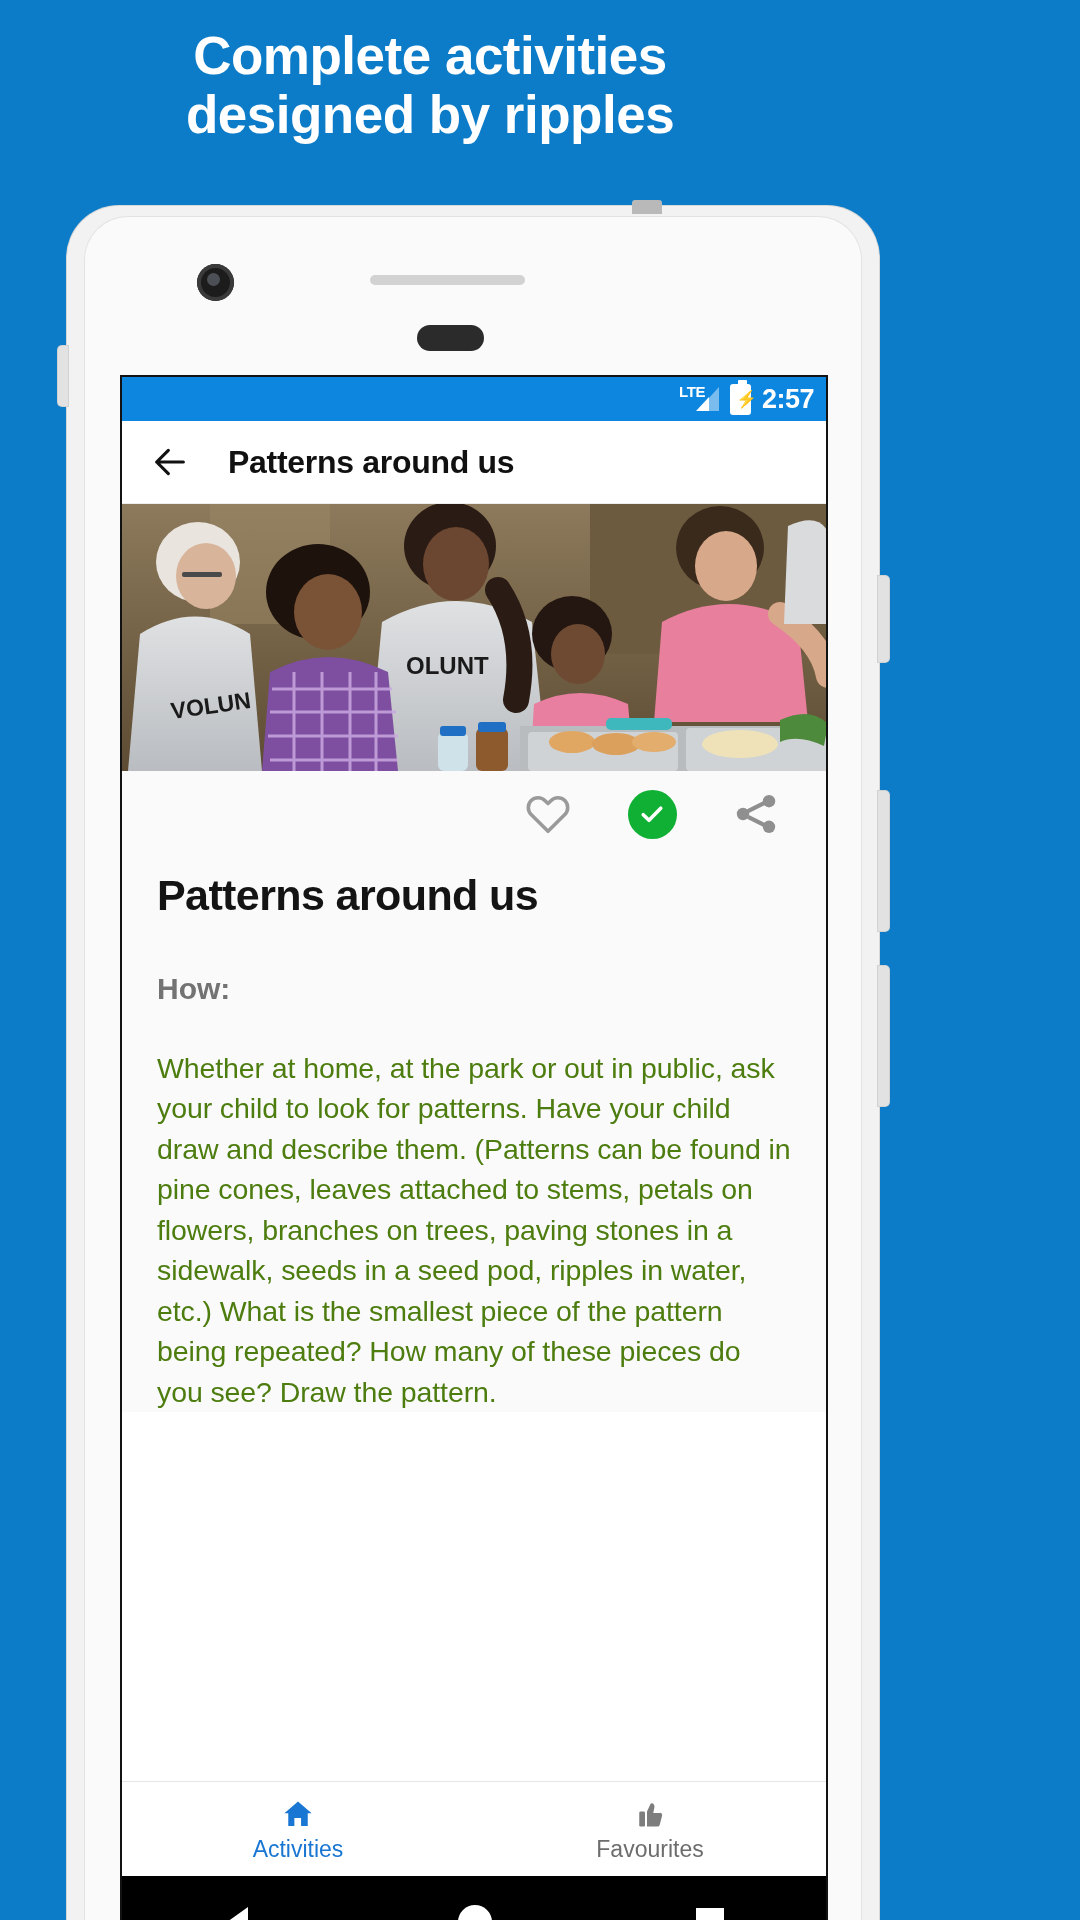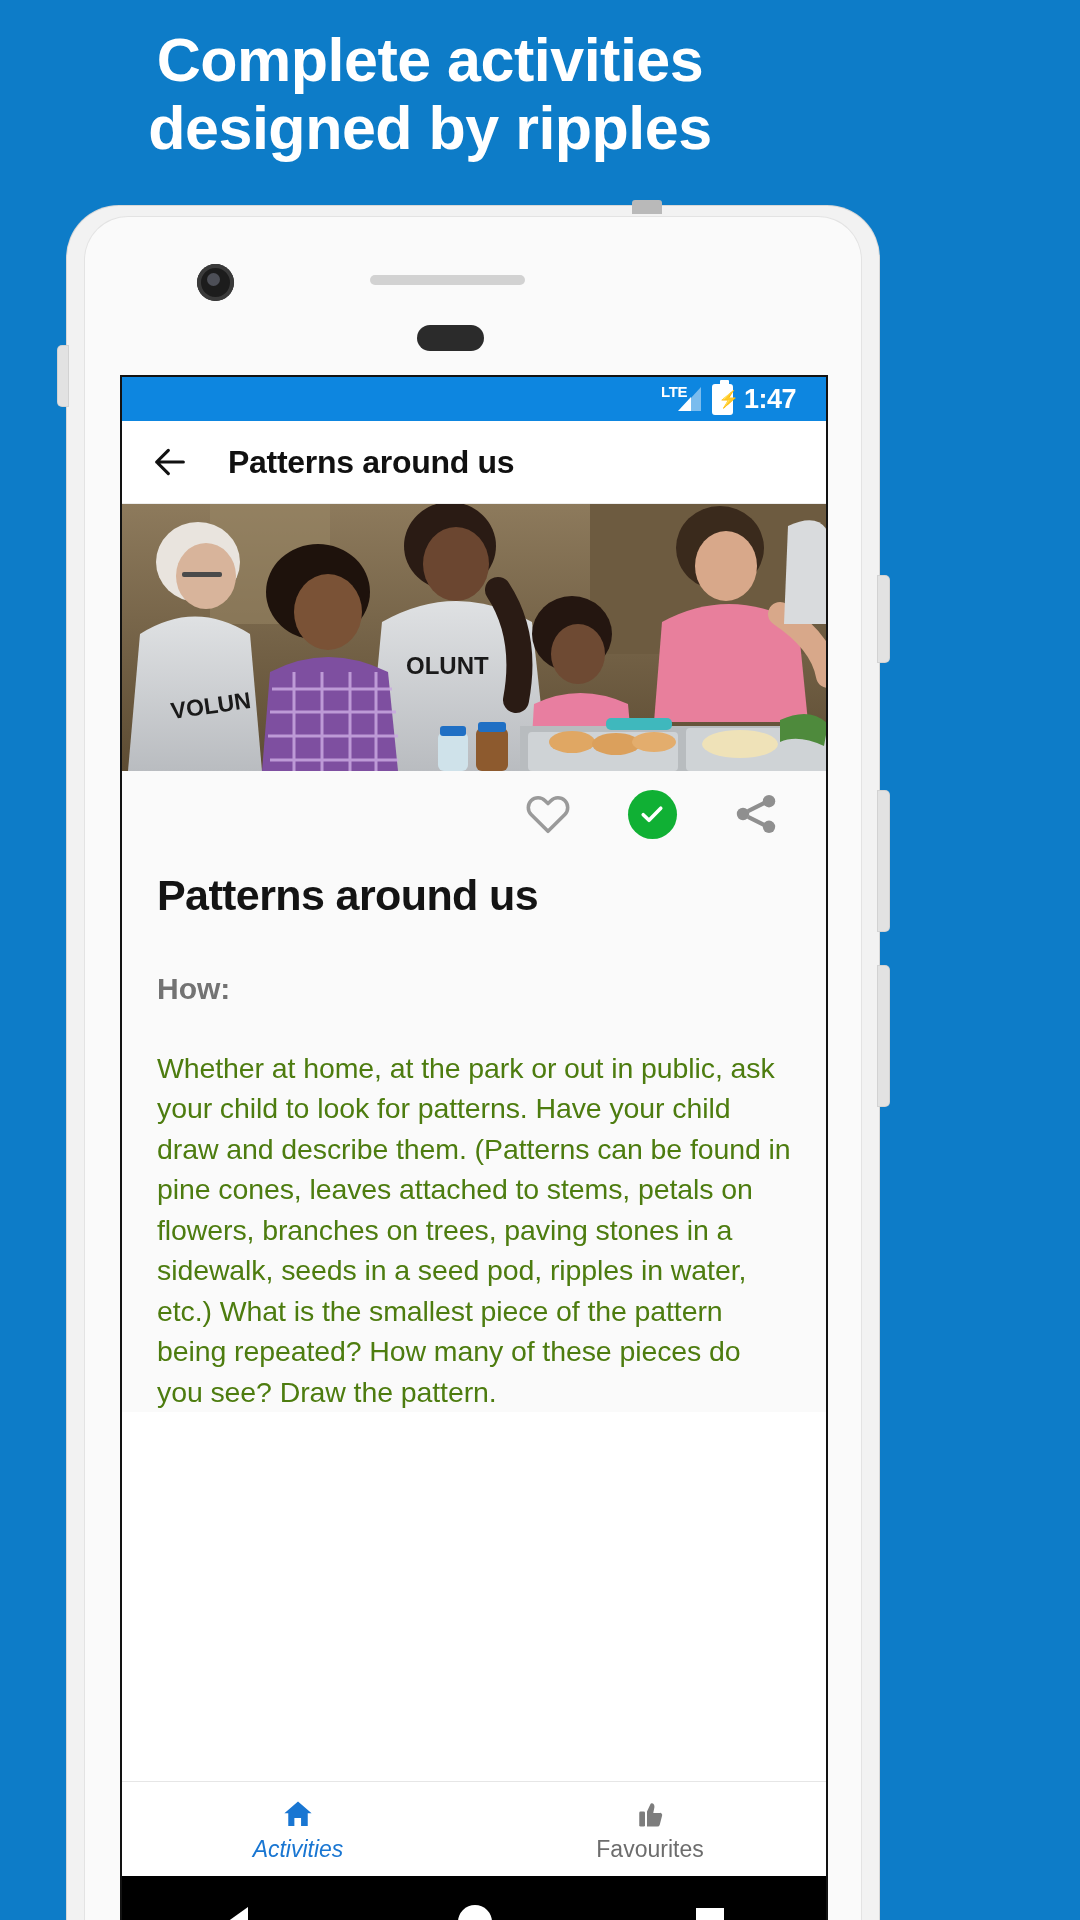--- a/index.html
+++ b/index.html
@@ -10,21 +10,21 @@
     overflow:hidden;
     position:relative;
   }
 
   
   .headline {
     position:absolute;
     top:26px; left:0; width:860px;
     text-align:center;
     color:#ffffff;
-    font-size:61px;
+    font-size:53px;
     font-weight:bold;
     line-height:1.12;
     letter-spacing:-0.5px;
   }
   .headline .l { display:block; }
 
   
   .phone {
     position:absolute;
     left:67px; top:206px;
@@ -96,21 +96,21 @@
     background:#ffffff;
     overflow:hidden;
     border:2px solid #121212;
     border-bottom:none;
   }
 
   
   .statusbar {
     height:44px; background:#0d86e0;
     display:flex; align-items:center; justify-content:flex-end;
-    padding-right:30px;
+    padding-right:12px;
     color:#fff;
   }
   .sb-group { display:flex; align-items:center; gap:11px; }
   .signal { position:relative; width:40px; height:28px; }
   .signal .lte {
     position:absolute; left:0; top:-1px;
     font-size:15px; font-weight:bold; letter-spacing:-0.3px;
     line-height:1;
   }
   .signal .tri-light {
@@ -208,21 +208,21 @@
     display:flex;
   }
   .nav-item {
     flex:1;
     display:flex; flex-direction:column;
     align-items:center; justify-content:center;
     gap:6px;
   }
   .nav-icon { height:34px; display:flex; align-items:flex-end; }
   .nav-label { font-size:23px; color:#6d6d6d; }
-  .nav-item.active .nav-label { color:#1976d2;font-style:italic; }
+  .nav-item.active .nav-label { color:#1976d2; }
 
   
   .softkeys {
     position:absolute; left:0; bottom:0;
     width:100%; height:91px;
     background:#000;
     display:flex; align-items:center; justify-content:space-around;
   }
   .sk { display:flex; align-items:center; justify-content:center; }
 </style>
@@ -251,21 +251,21 @@
       <div class="statusbar">
         <div class="sb-group">
           <div class="signal">
             <span class="lte">LTE</span>
             <span class="tri-light"></span>
             <span class="tri-solid"></span>
           </div>
           <div class="battery">
             <span class="bolt">⚡</span>
           </div>
-          <div class="clock">1:47</div>
+          <div class="clock">2:57</div>
         </div>
       </div>
 
       <div class="appbar">
         <div class="back-arrow">
           <svg width="40" height="40" viewBox="0 0 24 24">
             <path d="M20 12H4M4 12l7-7M4 12l7 7" fill="none" stroke="#111" stroke-width="1.9" stroke-linecap="round" stroke-linejoin="round"></path>
           </svg>
         </div>
         <div class="appbar-title">Patterns around us</div>

